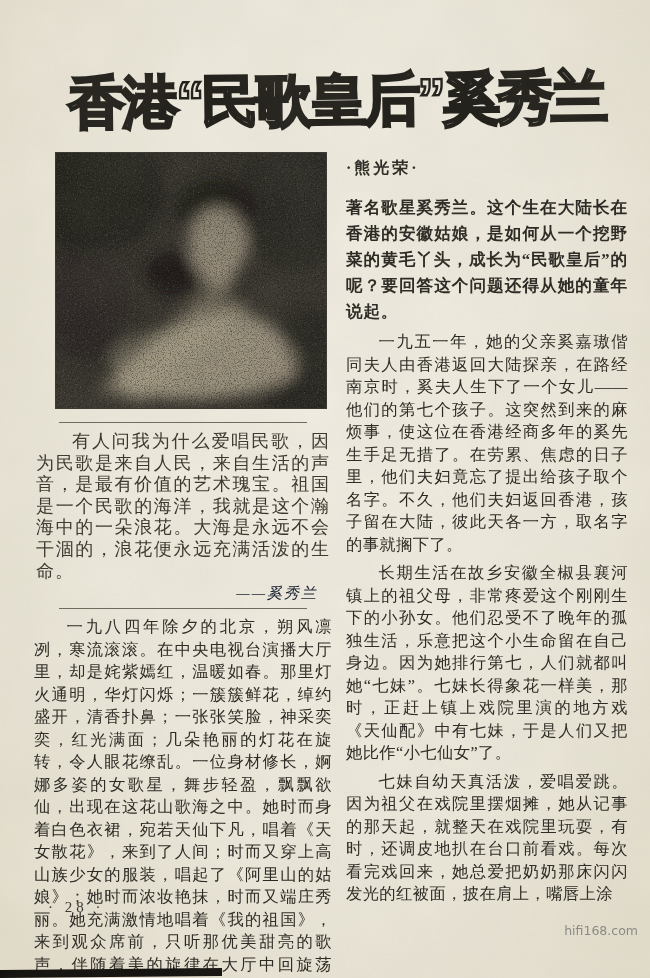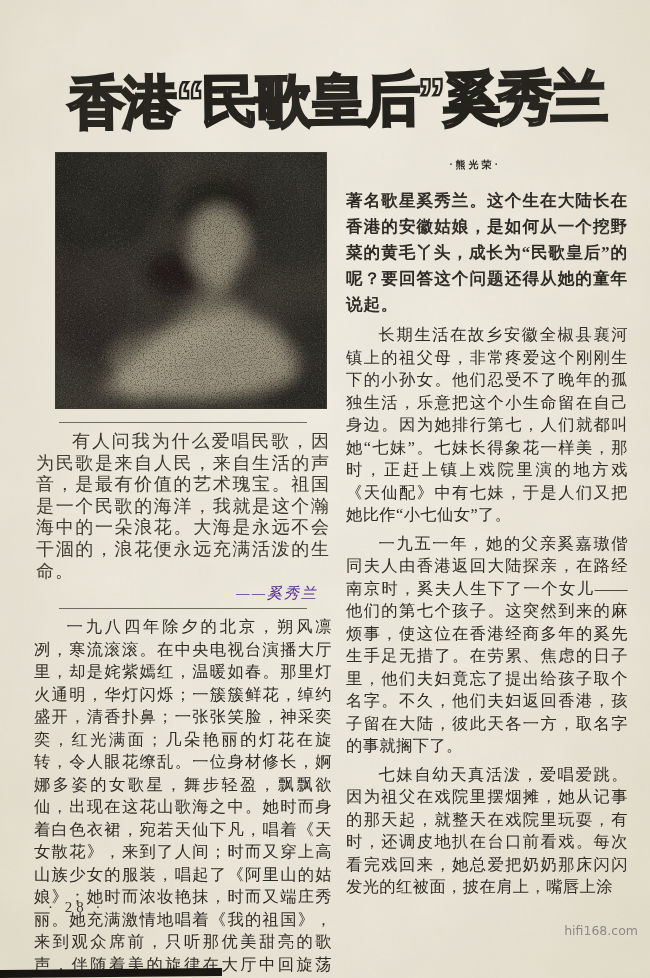--- a/index.html
+++ b/index.html
@@ -36,33 +36,33 @@
 
   
   .quote{
     margin:8px 2px 0 2px;
     font-size:18px;line-height:21.6px;
     letter-spacing:1px;color:#3b382f;
     text-align:justify;text-indent:2em;
   }
   .quote-attrib{
     font-style:italic;text-align:right;padding-right:14px;
-    font-size:15px;color:#4c1d95;margin-top:2px;letter-spacing:2px;
+    font-size:15px;color:#0f172a;margin-top:2px;letter-spacing:2px;
   }
 
   
   .para{
     font-size:16.3px;line-height:22.5px;letter-spacing:.4px;
     text-align:justify;text-indent:2em;margin:0;
   }
   .col-left .para{margin-top:7px;}
 
   
   .byline{
-    text-align:center;padding-right:24px;font-size:10px;font-weight:bold;
+    text-align:left;padding-right:24px;font-size:16px;font-weight:bold;
     letter-spacing:3px;color:#2c2a24;
   }
   .lead{
     margin-top:16px;
     font-weight:bold;font-size:16.6px;line-height:26px;
     letter-spacing:.8px;text-align:justify;margin-bottom:0;
   }
   .sec-heading{
     text-align:center;font-weight:bold;font-size:17.5px;
     letter-spacing:1px;margin:15px 0 9px 0;color:#26241f;
@@ -149,22 +149,22 @@
 
   </div>
 
   <div class="col-right">
 
     <div class="byline">·熊光荣·</div>
 
     <p class="lead">著名歌星奚秀兰。这个生在大陆长在香港的安徽姑娘，是如何从一个挖野菜的黄毛丫头，成长为“民歌皇后”的呢？要回答这个问题还得从她的童年说起。</p>
 
 
+    <p class="para">一九五一年，她的父亲奚嘉璈偕同夫人由香港返回大陆探亲，在路经南京时，奚夫人生下了一个女儿——他们的第七个孩子。这突然到来的麻烦事，使这位在香港经商多年的奚先生手足无措了。在劳累、焦虑的日子里，他们夫妇竟忘了提出给孩子取个名字。不久，他们夫妇返回香港，孩子留在大陆，彼此天各一方，取名字的事就搁下了。</p>
     <p class="para">长期生活在故乡安徽全椒县襄河镇上的祖父母，非常疼爱这个刚刚生下的小孙女。他们忍受不了晚年的孤独生活，乐意把这个小生命留在自己身边。因为她排行第七，人们就都叫她“七妹”。七妹长得象花一样美，那时，正赶上镇上戏院里演的地方戏《天仙配》中有七妹，于是人们又把她比作“小七仙女”了。</p>
-    <p class="para">一九五一年，她的父亲奚嘉璈偕同夫人由香港返回大陆探亲，在路经南京时，奚夫人生下了一个女儿——他们的第七个孩子。这突然到来的麻烦事，使这位在香港经商多年的奚先生手足无措了。在劳累、焦虑的日子里，他们夫妇竟忘了提出给孩子取个名字。不久，他们夫妇返回香港，孩子留在大陆，彼此天各一方，取名字的事就搁下了。</p>
 
 
     <p class="para">七妹自幼天真活泼，爱唱爱跳。因为祖父在戏院里摆烟摊，她从记事的那天起，就整天在戏院里玩耍，有时，还调皮地扒在台口前看戏。每次看完戏回来，她总爱把奶奶那床闪闪发光的红被面，披在肩上，嘴唇上涂</p>
   </div>
 
   <div class="page-number">· 28 ·</div>
   <div class="watermark">hifi168.com</div>
   <div class="scan-edge"></div>
 
   <svg class="texture" width="650" height="978" xmlns="http://www.w3.org/2000/svg">

